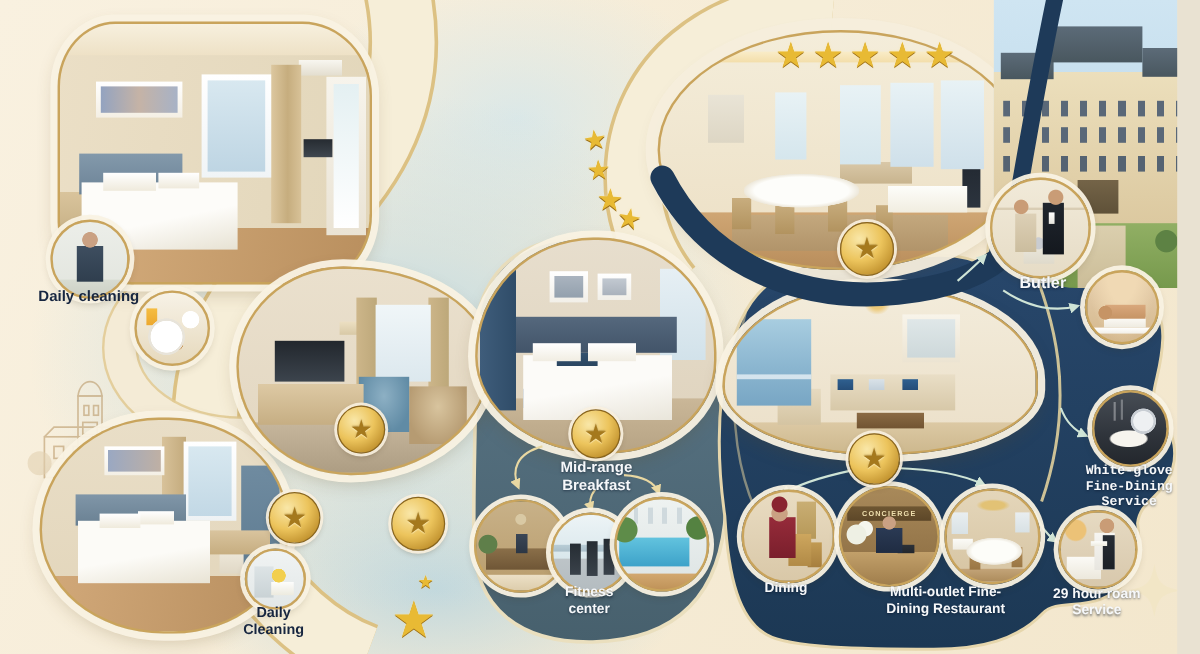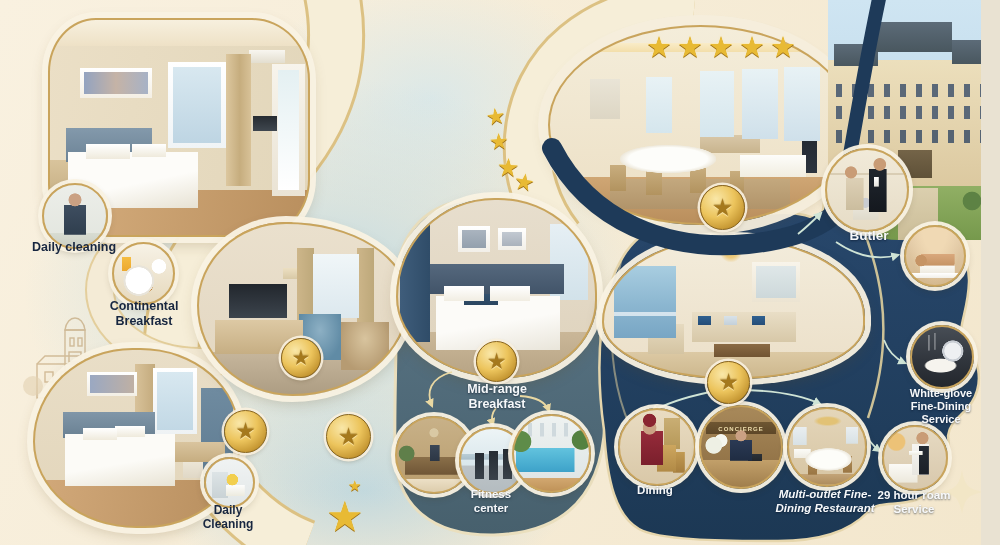--- a/index.html
+++ b/index.html
@@ -355,31 +355,29 @@
   </div>
 
   <span class="star" style="left:486px;top:106px;font-size:22px;transform:rotate(-8deg);"></span>
   <span class="star" style="left:489px;top:131px;font-size:22px;transform:rotate(-3deg);"></span>
   <span class="star" style="left:497px;top:155px;font-size:25px;transform:rotate(3deg);"></span>
   <span class="star" style="left:514px;top:171px;font-size:23px;transform:rotate(10deg);"></span>
   <span class="star" style="left:348px;top:478px;font-size:15px;"></span>
   <span class="star" style="left:326px;top:496px;font-size:42px;"></span>
 
   <div class="lbl dark" style="left:16px;top:240px;width:116px;font-size:12.5px;">Daily cleaning</div>
-  <div class="lbl dark" style="left:90px;top:299px;width:108px;font-size:12.5px;">Continental
-Breakfast</div>
   <div class="lbl dark" style="left:186px;top:503px;width:84px;font-size:12px;">Daily
 Cleaning</div>
   <div class="lbl light" style="left:435px;top:382px;width:124px;font-size:12.5px;">Mid-range
 Breakfast</div>
   <div class="lbl light" style="left:453px;top:488px;width:76px;font-size:11.5px;">Fitness
 center</div>
   <div class="lbl light" style="left:827px;top:228px;width:84px;font-size:13.5px;">Butler</div>
-  <div class="lbl light" style="left:895px;top:387px;width:92px;font-size:11px;">White-glove
+  <div class="lbl light" style="left:895px;top:387px;width:92px;font-size:11px;font-family:Liberation Mono, monospace;">White-glove
 Fine-Dining
 Service</div>
   <div class="lbl light" style="left:866px;top:489px;width:96px;font-size:11.5px;">29 hour roam
 Service</div>
   <div class="lbl light" style="left:613px;top:484px;width:84px;font-size:11.5px;">Dining</div>
-  <div class="lbl light" style="left:765px;top:488px;width:120px;font-size:11.5px;font-style:italic;">Multi-outlet Fine-
+  <div class="lbl light" style="left:728px;top:488px;width:120px;font-size:11.5px;">Multi-outlet Fine-
 Dining Restaurant</div>
 
 </div>
 
 </body></html>

